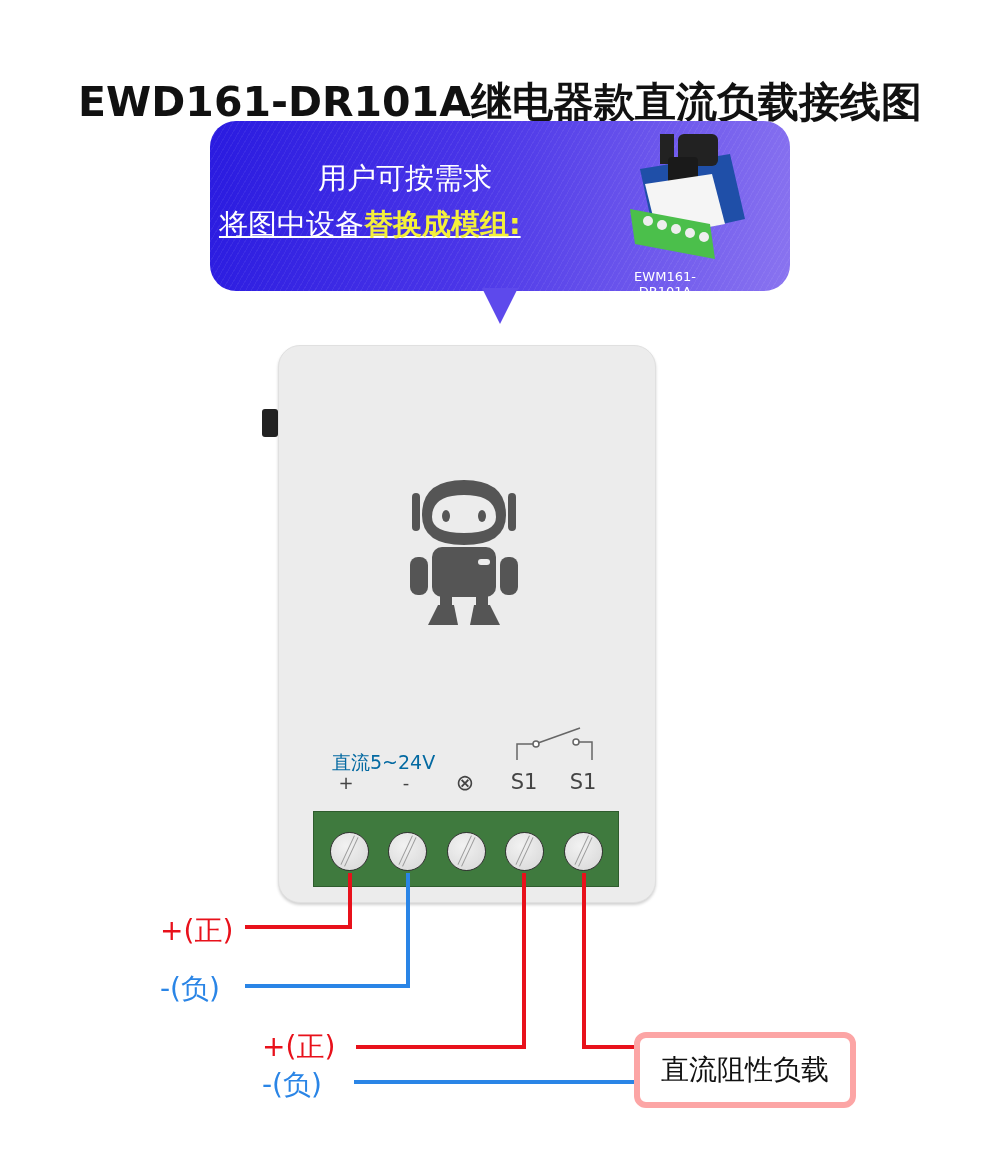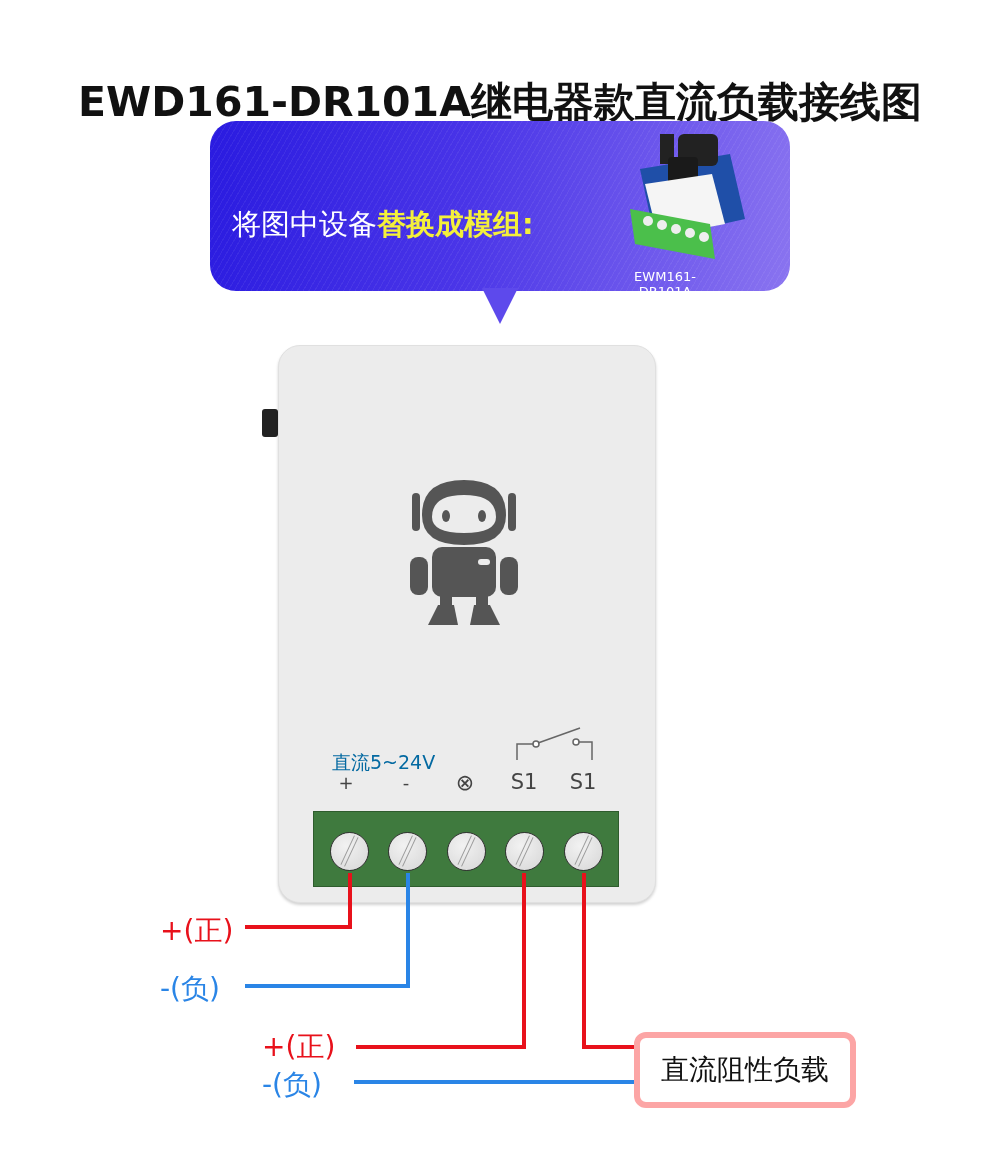--- a/index.html
+++ b/index.html
@@ -10,21 +10,21 @@
   .banner { position: absolute; left: 210px; top: 121px; width: 580px; height: 170px;
             border-radius: 26px;
             background: linear-gradient(100deg, #2a1be0 0%, #4a35e8 45%, #8a74f0 100%); overflow: hidden; }
   .banner::before { content: ""; position: absolute; inset: 0;
             background: repeating-linear-gradient(120deg, rgba(255,255,255,0.06) 0 1px, transparent 1px 5px); }
   .banner-pointer { position: absolute; left: 482px; top: 288px; width: 0; height: 0;
             border-left: 18px solid transparent; border-right: 18px solid transparent;
             border-top: 36px solid #5d49ec; }
   .banner-line1 { position: absolute; left: 0; width: 390px; top: 38px; text-align: center;
             color: #fff; font-size: 29px; }
-  .banner-line2 { position: absolute; left: 22px; top: 84px; color: #fff; font-size: 29px; white-space: nowrap; }
+  .banner-line2 { position: absolute; left: 9px; top: 84px; color: #fff; font-size: 29px; white-space: nowrap; text-decoration: underline; }
   .banner-line2 .hl { color: #f4f03a; font-weight: bold; }
   .module-label { position: absolute; left: 400px; top: 148px; width: 110px; text-align: center;
             color: #fff; font-size: 13px; }
   .module { position: absolute; left: 410px; top: 8px; width: 130px; height: 135px; }
 
   .device { position: absolute; left: 278px; top: 345px; width: 376px; height: 556px;
             background: #ececec; border-radius: 22px; box-shadow: 0 2px 3px rgba(0,0,0,0.18);
             border: 1px solid #e0e0e0; }
   .side-button { position: absolute; left: 262px; top: 409px; width: 16px; height: 28px;
             background: #222; border-radius: 3px; }
@@ -47,20 +47,21 @@
   .load-box { position: absolute; left: 634px; top: 1032px; width: 210px; height: 64px;
            border: 6px solid #fca5a5; border-radius: 12px; background: #fff;
            display: flex; align-items: center; justify-content: center; font-size: 28px; color: #111; }
 </style>
 </head>
 <body>
 
 <div class="title">EWD161-DR101A继电器款直流负载接线图</div>
 
 <div class="banner">
+  <div class="banner-line1">用户可按需求</div>
   <div class="banner-line2"><span>将图中设备</span><span class="hl">替换成模组:</span></div>
   <svg class="module" viewBox="0 0 130 135">
     <polygon points="20,40 110,25 125,90 35,110" fill="#1f4fa8"></polygon>
     <rect x="40" y="5" width="14" height="30" fill="#222"></rect>
     <rect x="58" y="5" width="40" height="32" rx="6" fill="#222"></rect>
     <rect x="48" y="28" width="30" height="30" rx="4" fill="#1a1a1a"></rect>
     <polygon points="25,55 92,45 105,95 38,108" fill="#f5f5f5"></polygon>
     <polygon points="10,80 90,95 95,130 15,115" fill="#4bbf4b"></polygon>
     <circle cx="28" cy="92" r="5" fill="#eee"></circle>
     <circle cx="42" cy="96" r="5" fill="#eee"></circle>

